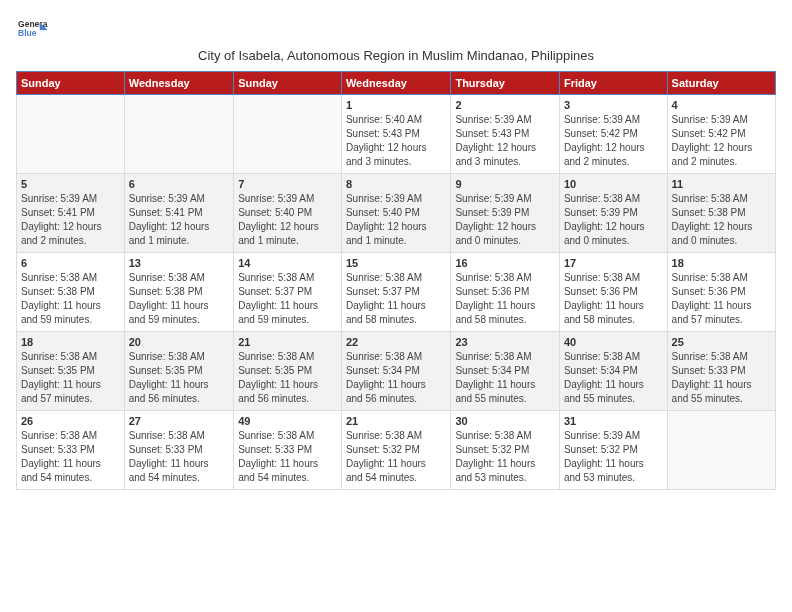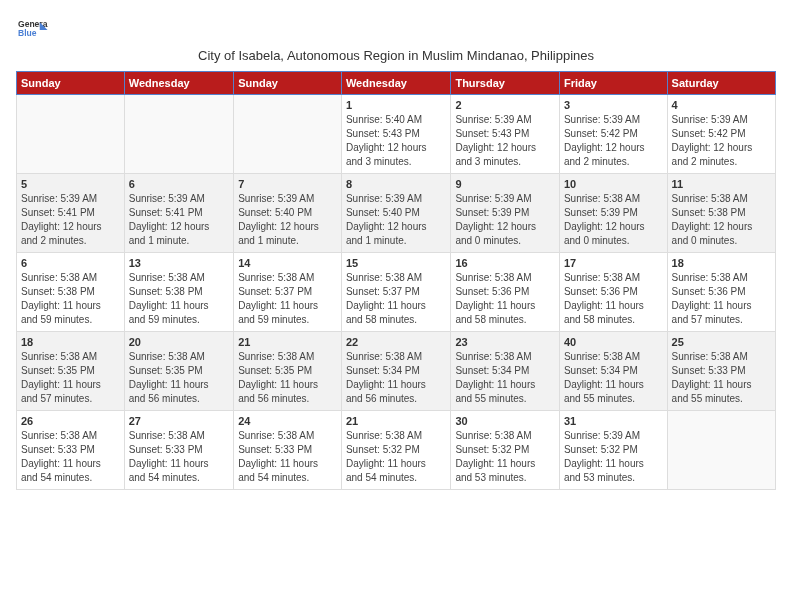--- a/index.html
+++ b/index.html
@@ -310,21 +310,21 @@
 and 54 minutes.</div>
         </td>
         <td>
           <span class="day-number">27</span>
           <div class="day-info" style="white-space: pre-line;">Sunrise: 5:38 AM
 Sunset: 5:33 PM
 Daylight: 11 hours
 and 54 minutes.</div>
         </td>
         <td>
-          <span class="day-number">24</span>
+          <span class="day-number">49</span>
           <div class="day-info" style="white-space: pre-line;">Sunrise: 5:38 AM
 Sunset: 5:33 PM
 Daylight: 11 hours
 and 54 minutes.</div>
         </td>
         <td>
           <span class="day-number">21</span>
           <div class="day-info" style="white-space: pre-line;">Sunrise: 5:38 AM
 Sunset: 5:32 PM
 Daylight: 11 hours

